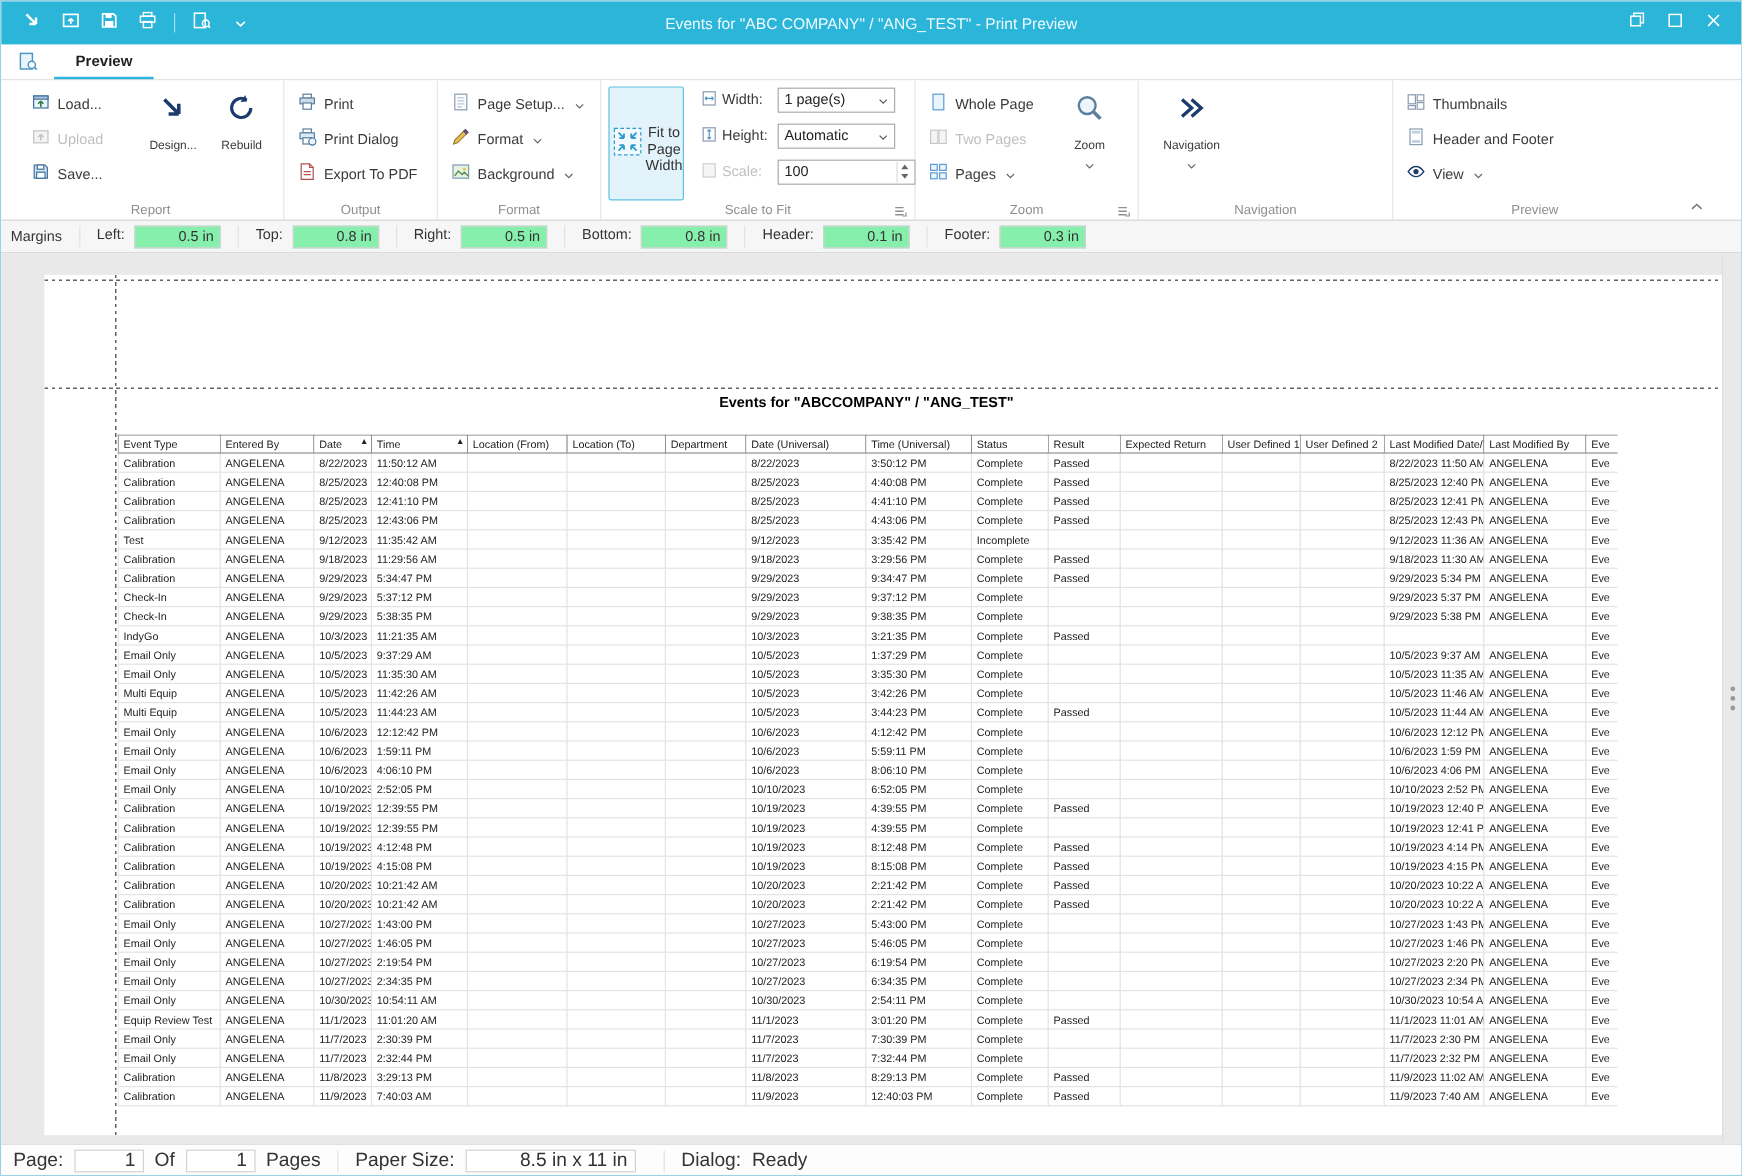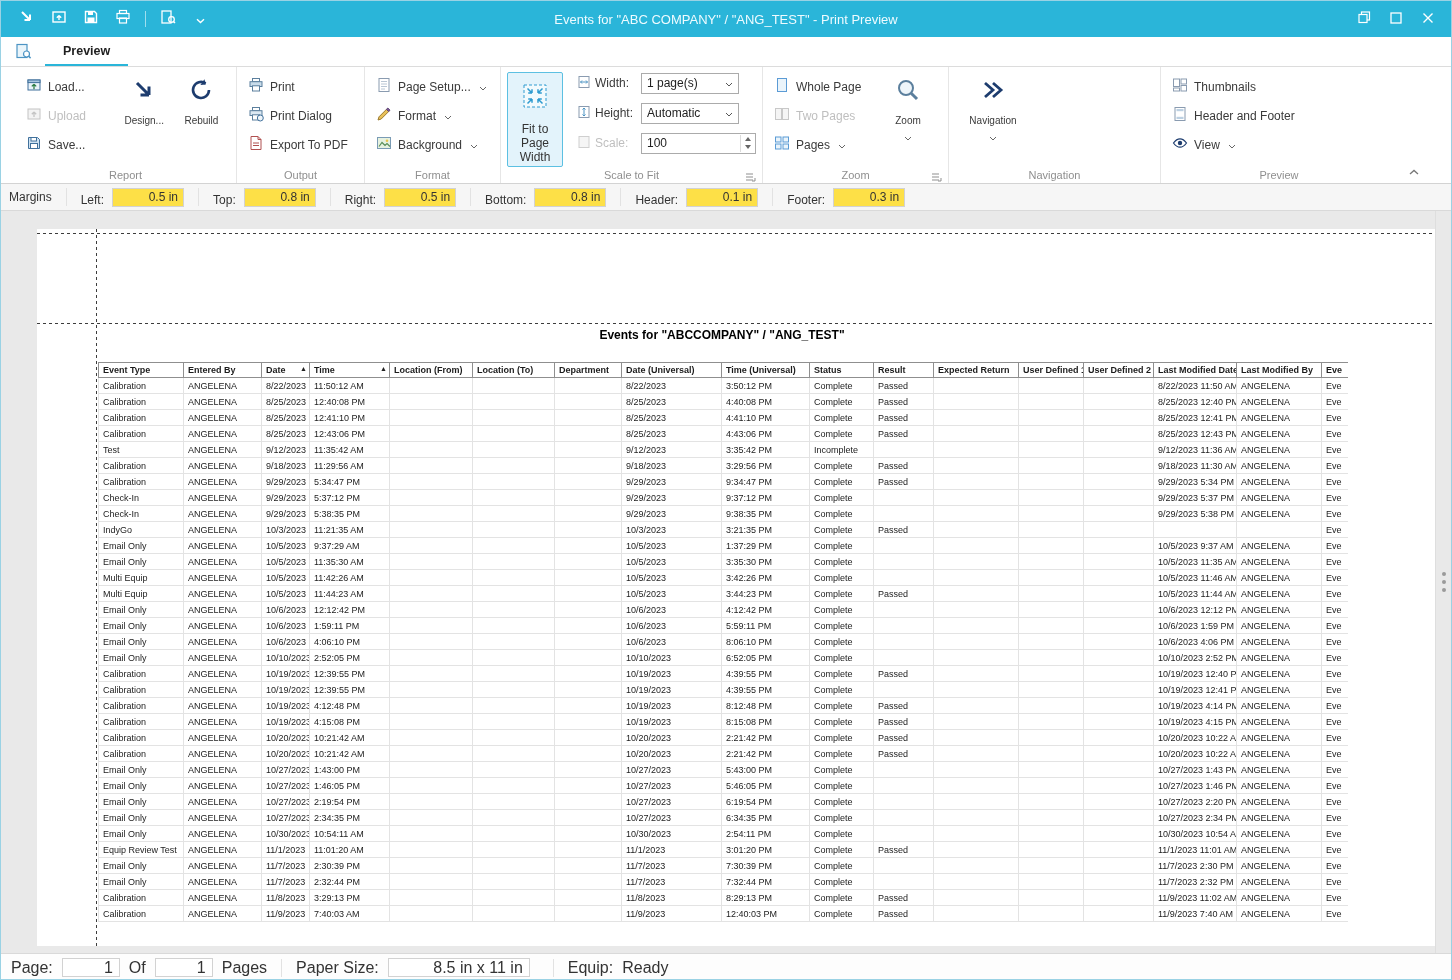--- a/index.html
+++ b/index.html
@@ -31,54 +31,54 @@
   .gbody { display:flex; align-items:flex-start; height:92px; }
   .glabel { position:absolute; bottom:2px; left:0; right:0; text-align:center; font-size:11px; color:#8f8f8f; }
   .launcher { position:absolute; bottom:3px; right:5px; width:12px; height:11px; }
   .vstack { display:flex; flex-direction:column; }
   .btn-s { display:flex; align-items:center; gap:6px; height:29px; padding:0 5px; font-size:12px; color:#3a3a3a; white-space:nowrap; border-radius:2px; }
   .btn-s.disabled { color:#bfbfbf; }
   .btn-b { display:flex; flex-direction:column; align-items:center; font-size:10px; color:#3a3a3a; text-align:center; padding-top:5px; line-height:14px; border-radius:2px; }
   .btn-b .big-ic { margin-bottom:7px; }
   .caret { margin-left:2px; flex:none; }
   .fit-btn { width:72px; height:95px; background:#e3f3fb; border:1px solid #5cc0e2; border-radius:2px;
-    display:flex; flex-direction:column; align-items:center; padding-top:8px; font-size:12px; line-height:14px;
+    display:flex; flex-direction:row; align-items:center; padding-top:8px; font-size:12px; line-height:14px;
     text-align:center; color:#333; margin-right:14px; }
   .fit-btn .big-ic { margin-bottom:8px; }
   .field-row { display:flex; align-items:center; height:22px; margin-bottom:8px; font-size:12px; }
   .field-row .flabel { width:46px; margin-left:4px; color:#3a3a3a; }
   .field-row.disabled .flabel { color:#bfbfbf; }
   .combo { width:98px; height:21px; border:1px solid #ababab; background:#fff; display:flex; align-items:center;
     justify-content:space-between; padding:0 5px; font-size:12px; color:#222; }
   .spin { width:115px; height:21px; border:1px solid #ababab; background:#fff; display:flex; align-items:center; font-size:12px; color:#222; position:relative; padding:0 5px; }
   .spin .arrows { position:absolute; right:1px; top:1px; bottom:1px; width:14px; display:flex; flex-direction:column; }
   .spin .arrows span { flex:1; display:flex; align-items:center; justify-content:center; border-left:1px solid #dcdcdc; }
   .tri-up { width:0; height:0; border-left:3px solid transparent; border-right:3px solid transparent; border-bottom:4px solid #666; }
   .tri-dn { width:0; height:0; border-left:3px solid transparent; border-right:3px solid transparent; border-top:4px solid #666; }
   .collapse-btn { position:absolute; right:28px; bottom:4px; width:18px; height:14px; display:flex; align-items:center; justify-content:center; }
 
   
   .marginsbar { height:27px; background:#f6f6f6; border-bottom:1px solid #d9d9d9; display:flex; align-items:center; font-size:12px; color:#333; padding:0 8px; }
   .mtitle { margin-right:14px; }
-  .mfield { display:flex; align-items:flex-end; margin-right:14px; }
+  .mfield { display:flex; align-items:flex-start; margin-right:14px; }
   .mfield .mlabel { margin-right:8px; }
-  .mbox { width:72px; height:19px; border:1px solid #d2d2d2; background:#fde047; display:flex; align-items:center; justify-content:flex-end; padding:0 5px; }
+  .mbox { width:72px; height:19px; border:1px solid #d2d2d2; background:#86efac; display:flex; align-items:center; justify-content:flex-end; padding:0 5px; }
   .msep { width:1px; height:18px; background:#e2e2e2; margin-right:14px; }
 
   
   .preview { position:relative; height:742px; background:#e9e9e9; overflow:hidden; }
   .page { position:absolute; left:36px; top:18px; width:1398px; height:717px; background:#fff; overflow:hidden; }
   .dash-h { position:absolute; left:0; right:0; height:1px;
     background-image:repeating-linear-gradient(to right,#3c3c3c 0 3px,transparent 3px 6px); }
   .dash-v { position:absolute; top:0; bottom:0; width:1px;
     background-image:repeating-linear-gradient(to bottom,#3c3c3c 0 3px,transparent 3px 6px); }
   .doc-title { position:absolute; top:99px; left:59px; width:1252px; text-align:center; font-size:12px; font-weight:bold; color:#000; }
   .table-wrap { position:absolute; left:61px; top:133px; width:1250px; height:575px; overflow:hidden; }
   table.report { border-collapse:collapse; table-layout:fixed; width:1253px; font-size:9px; color:#1c1c1c; }
-  table.report th { font-weight:bold; text-align:left; border:1px solid #8f8f8f; padding:1px 4px; height:15px;
+  table.report th { font-weight:normal; text-align:left; border:1px solid #8f8f8f; padding:1px 4px; height:15px;
     white-space:nowrap; overflow:hidden; position:relative; background:#fff; }
   table.report th .sort { position:absolute; right:2px; top:2px; font-size:7px; color:#222; }
   table.report td { border:1px solid #e3e3e3; padding:1px 4px; height:16px; white-space:nowrap; overflow:hidden; }
   .rail { position:absolute; right:0; top:0; bottom:0; width:16px; background:#e9e9e9; border-left:1px solid #dedede; }
   .rail-handle { position:absolute; right:5px; top:50%; transform:translateY(-50%); display:flex; flex-direction:column; gap:4px; }
   .rail-handle i { width:4px; height:4px; border-radius:50%; background:#9a9a9a; }
 
   
   .statusbar { height:28px; background:#fdfdfd; border-top:1px solid #d9d9d9; display:flex; align-items:center; font-size:16px; color:#333; padding:0 10px; }
   .sb-box { border:1px solid #d2d2d2; background:#fff; height:19px; display:flex; align-items:center; justify-content:flex-end; padding:0 6px; }
@@ -1175,17 +1175,17 @@
   <div class="statusbar">
     <span>Page:</span>
     <span class="sb-box sb-gap" style="width:58px">1</span>
     <span>Of</span>
     <span class="sb-box sb-gap" style="width:58px">1</span>
     <span>Pages</span>
     <span class="sb-sep"></span>
     <span>Paper Size:</span>
     <span class="sb-box sb-gap" style="width:142px">8.5 in x 11 in</span>
     <span class="sb-sep"></span>
-    <span>Equip:</span>
+    <span>Dialog:</span>
     <span class="sb-gap">Ready</span>
   </div>
 
 </div>
 
 </body></html>

